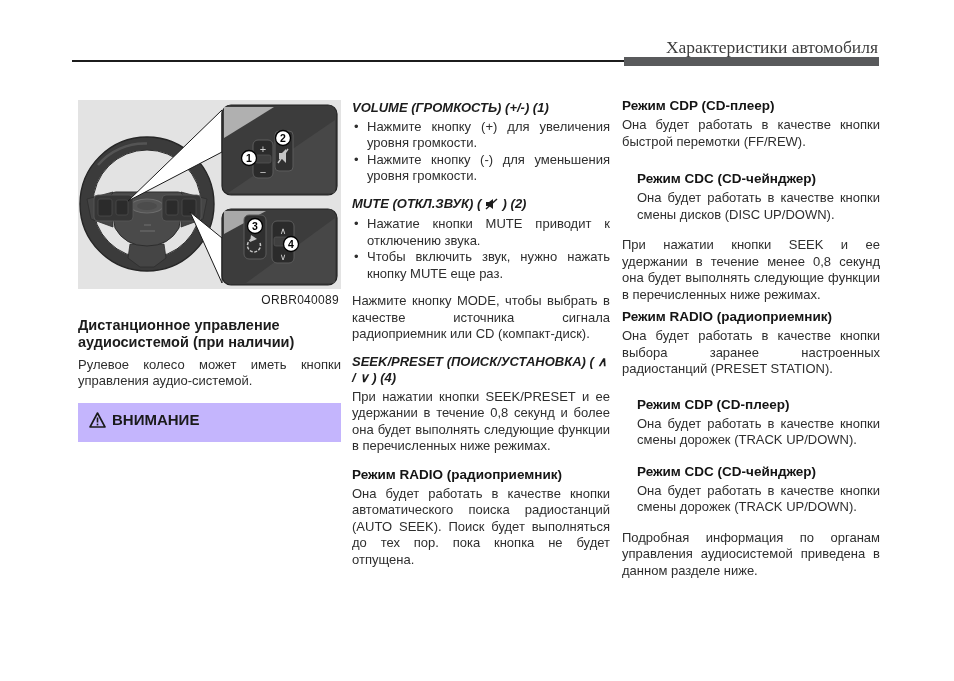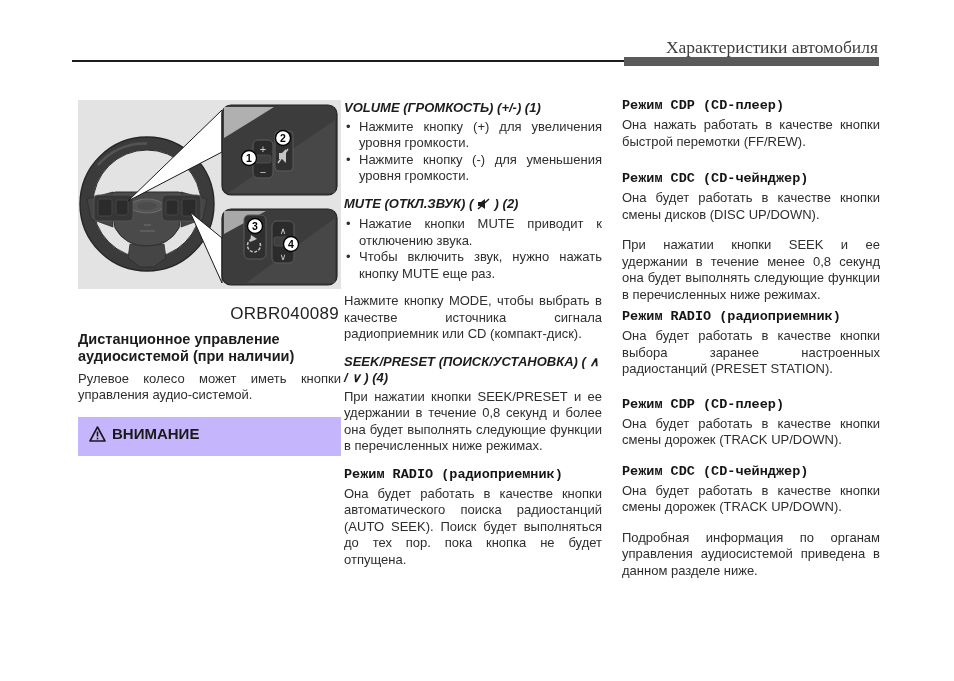--- a/index.html
+++ b/index.html
@@ -12,48 +12,48 @@
   .hdr-title {
     position:absolute; top:37px; right:76px;
     font-family:"Liberation Serif", serif; font-size:17.5px; color:#3d3d3d;
   }
   .hdr-rule-thin { position:absolute; top:60px; left:72px; width:552px; height:2px; background:#1c1c1c; }
   .hdr-rule-thick { position:absolute; top:57px; left:624px; width:255px; height:9px; background:#595a5c; }
 
   
   .col { position:absolute; top:100px; font-size:13px; line-height:16.5px; }
   .col-left  { left:78px;  width:263px; }
-  .col-mid   { left:344px; width:258px; }
+  .col-mid   { left:352px; width:258px; }
   .col-right { left:622px; width:258px; top:97px; }
 
   p.just { text-align:justify; }
 
   
   .figure { width:263px; height:189px; }
   .figure svg { display:block; }
-  .fig-caption { text-align:right; font-size:17px; color:#1f1f1f; margin:17px 2px 8px 0; letter-spacing:.3px; }
+  .fig-caption { text-align:right; font-size:12px; color:#1f1f1f; margin:3px 2px 8px 0; letter-spacing:.3px; }
 
   
   .lc-heading { font-size:14.5px; line-height:17.5px; font-weight:bold; color:#1c1c1c; margin-bottom:5px; }
   .warning-box { background:#c4b5fd; margin-top:13px; padding:9px 11px 10px 11px; }
   .warning-title { display:flex; align-items:center; gap:6px; font-size:15px; font-weight:bold; color:#1a1a1a; margin-bottom:4px; }
   .warning-title svg { flex:0 0 auto; }
   .warning-text { font-weight:bold; font-style:italic; font-size:13px; line-height:17px; text-align:justify; color:#1f1f1f; }
 
   
   .sec { margin-bottom:11px; }
   .sec-head { font-size:13px; line-height:16.5px; font-weight:bold; font-style:italic; color:#1c1c1c; margin-bottom:2px; }
   .sec-head .ic { display:inline-block; vertical-align:-2px; }
-  .sec-head-serif { font-family:Liberation Mono, monospace; font-size:13.5px; line-height:18px; font-weight:bold; color:#141414; margin-bottom:2px; }
+  .sec-head-serif { font-family:Liberation Sans, sans-serif; font-size:13.5px; line-height:18px; font-weight:bold; color:#141414; margin-bottom:2px; }
   ul.blist { list-style:none; }
   ul.blist li { position:relative; padding-left:15px; text-align:justify; }
   ul.blist li .bdot { position:absolute; left:2px; top:0; }
 
   
-  .mb20{margin-bottom:20px;} .mb14{margin-bottom:14px;} .mb18{margin-bottom:18px;} .mb5{margin-bottom:5px;}
+  .mb20{margin-bottom:20px;} .mb14{margin-bottom:14px;margin-left:15px;} .mb18{margin-bottom:18px;} .mb5{margin-bottom:5px;}
 
   
   .foot-hline { position:absolute; top:622px; left:0; width:954px; border-top:1.6px dashed #4a4a4a; }
   .foot-vline { position:absolute; top:617px; left:877px; height:40px; border-left:1.6px dashed #4a4a4a; }
   .foot-chapter { position:absolute; top:628px; left:838px; width:32px; text-align:right; font-size:17px; color:#1c1c1c; }
   .foot-page    { position:absolute; top:628px; left:885px; font-size:17px; color:#1c1c1c; }
 </style>
 </head>
 <body>
 
@@ -198,21 +198,21 @@
     <div class="sec">
       <div class="sec-head-serif">Режим RADIO (радиоприемник)</div>
       <p class="just">Она будет работать в качестве кнопки автоматического поиска радиостанций (AUTO SEEK). Поиск будет выполняться до тех пор. пока кнопка не будет отпущена.</p>
     </div>
   </div>
 
   <div class="col col-right">
 
     <div class="mb20">
       <div class="sec-head-serif">Режим CDP (CD-плеер)</div>
-      <p class="just">Она нажать работать в качестве кнопки быстрой перемотки (FF/REW).</p>
+      <p class="just">Она будет работать в качестве кнопки быстрой перемотки (FF/REW).</p>
     </div>
 
     <div class="mb14">
       <div class="sec-head-serif">Режим CDC (CD-чейнджер)</div>
       <p class="just">Она будет работать в качестве кнопки смены дисков (DISC UP/DOWN).</p>
     </div>
 
     <p class="just mb5">При нажатии кнопки SEEK и ее удержании в течение менее 0,8 секунд она будет выполнять следующие функции в перечисленных ниже режимах.</p>
 
     <div class="mb18">

